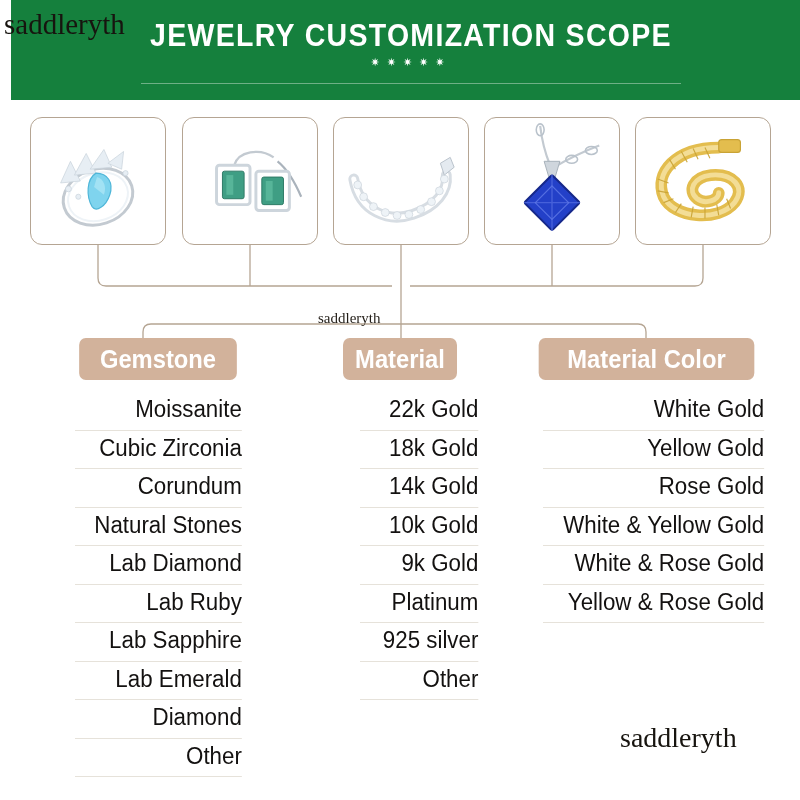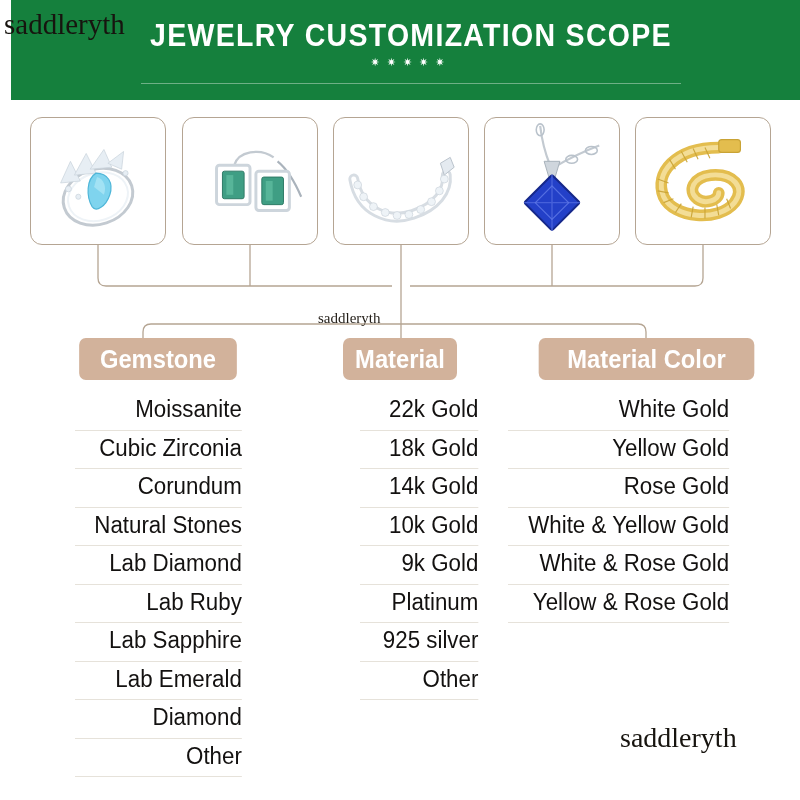--- a/index.html
+++ b/index.html
@@ -103,21 +103,21 @@
     transform: scaleX(0.95);
   }
   #cat-pill-0 { left: 75px;  top: 338px; width: 166px; }
   #cat-pill-1 { left: 340px; top: 338px; width: 120px; }
   #cat-pill-2 { left: 533px; top: 338px; width: 227px; }
 
   
   .col { position: absolute; top: 392px; text-align: right; }
   #col-0 { left: 75px;  width: 172px; }
   #col-1 { left: 340px; width: 122px; margin-left: 20px; }
-  #col-2 { left: 508px; width: 228px; }
+  #col-2 { left: 543px; width: 228px; }
 
   .opt {
     height: 38.5px;
     line-height: 34px;
     color: #131110;
     font-family: "Liberation Sans Narrow", "Liberation Sans", sans-serif;
     font-size: 23px;
     white-space: nowrap;
     border-bottom: 1px solid #e6e2da;
     transform-origin: left center;

